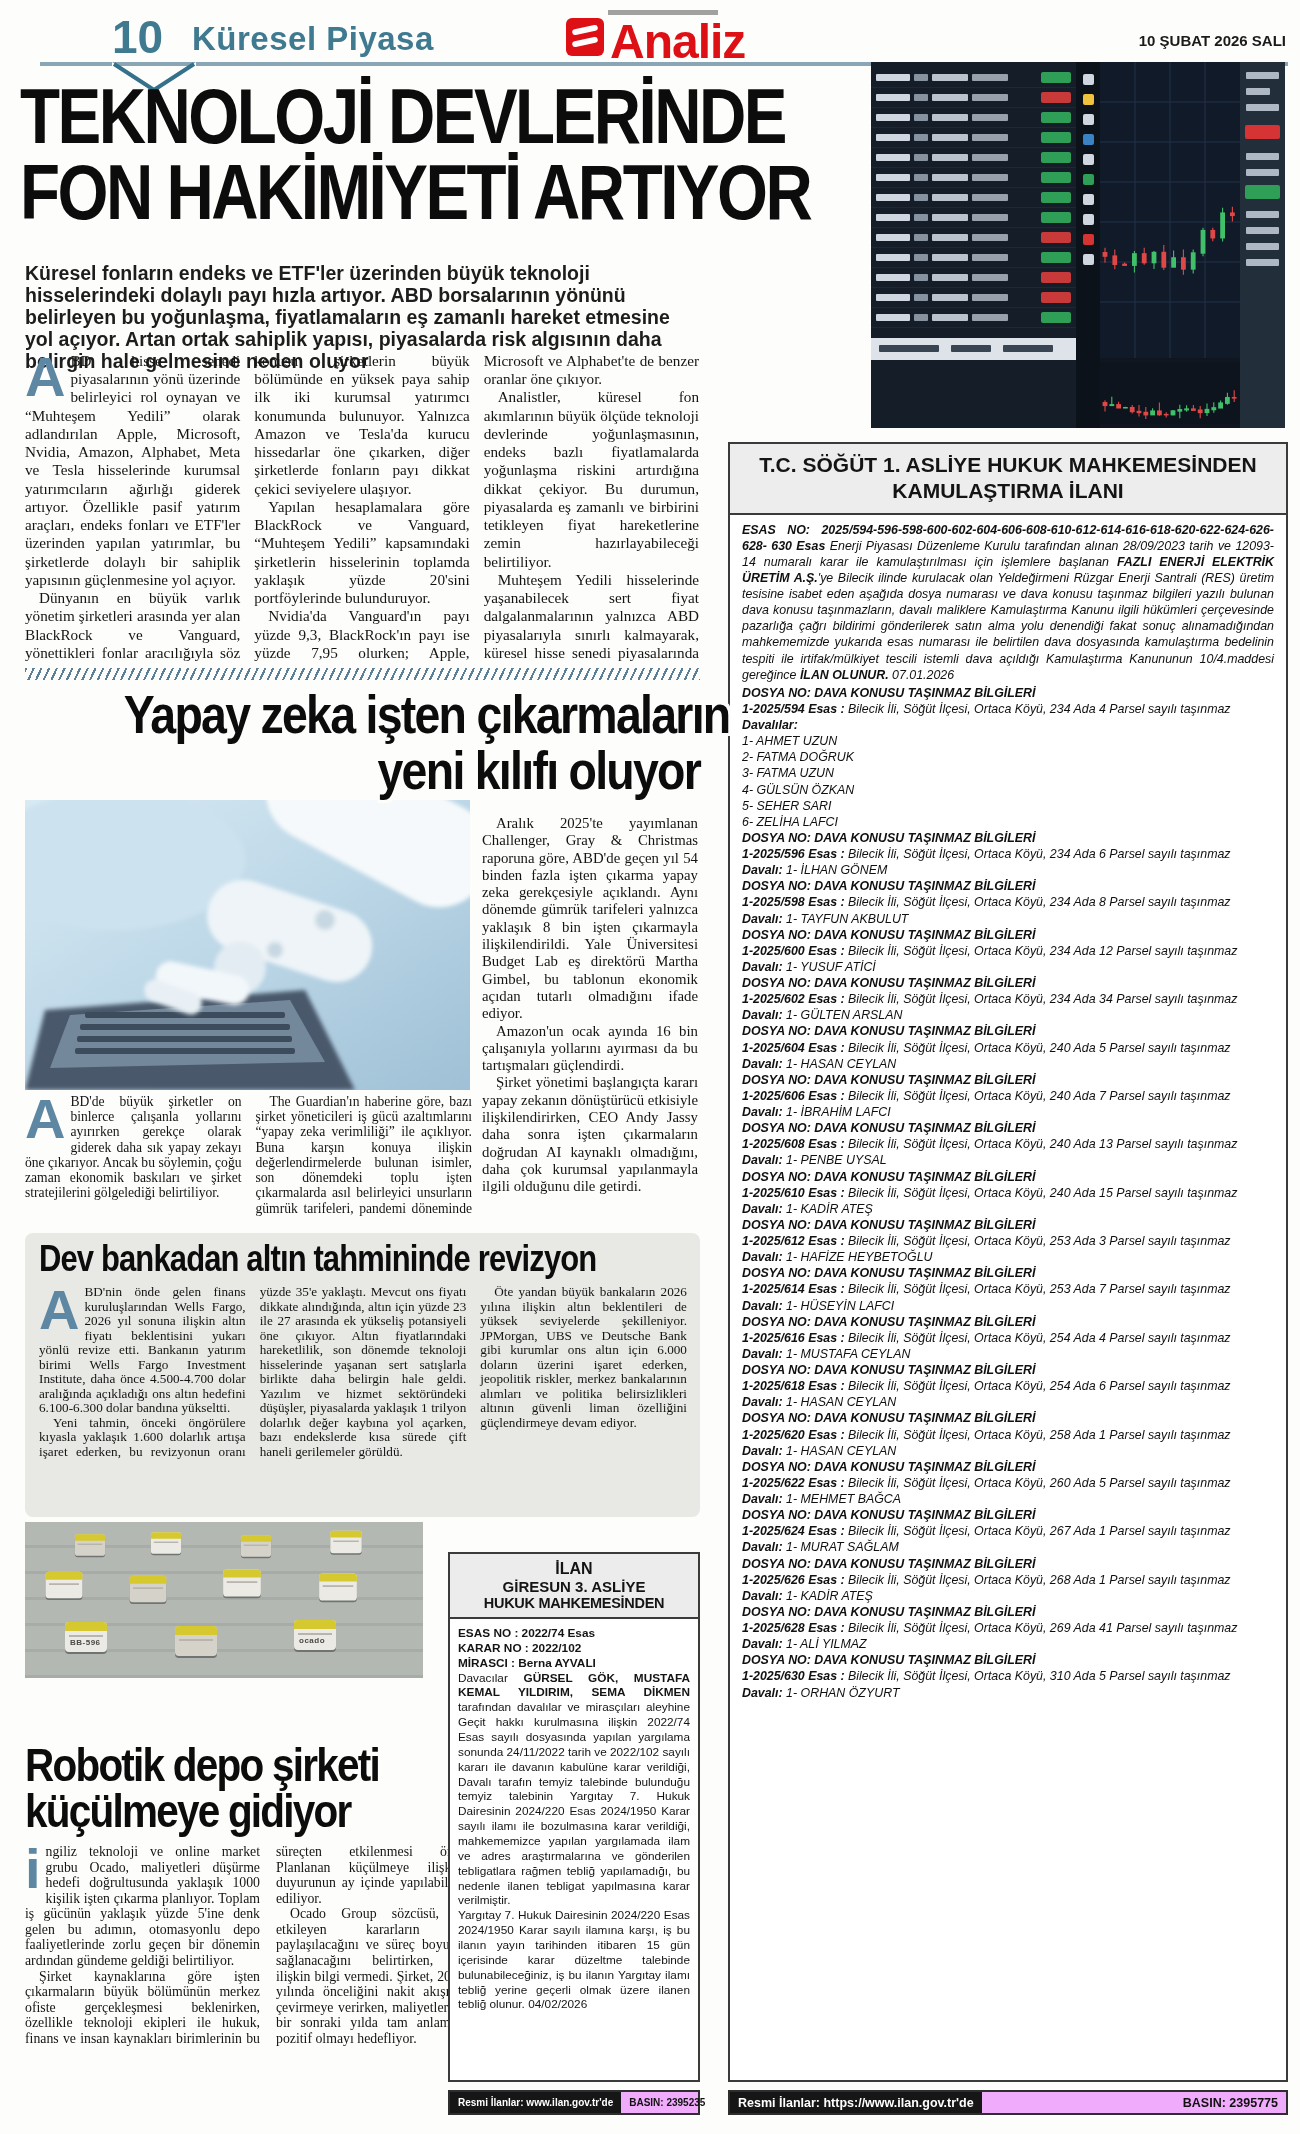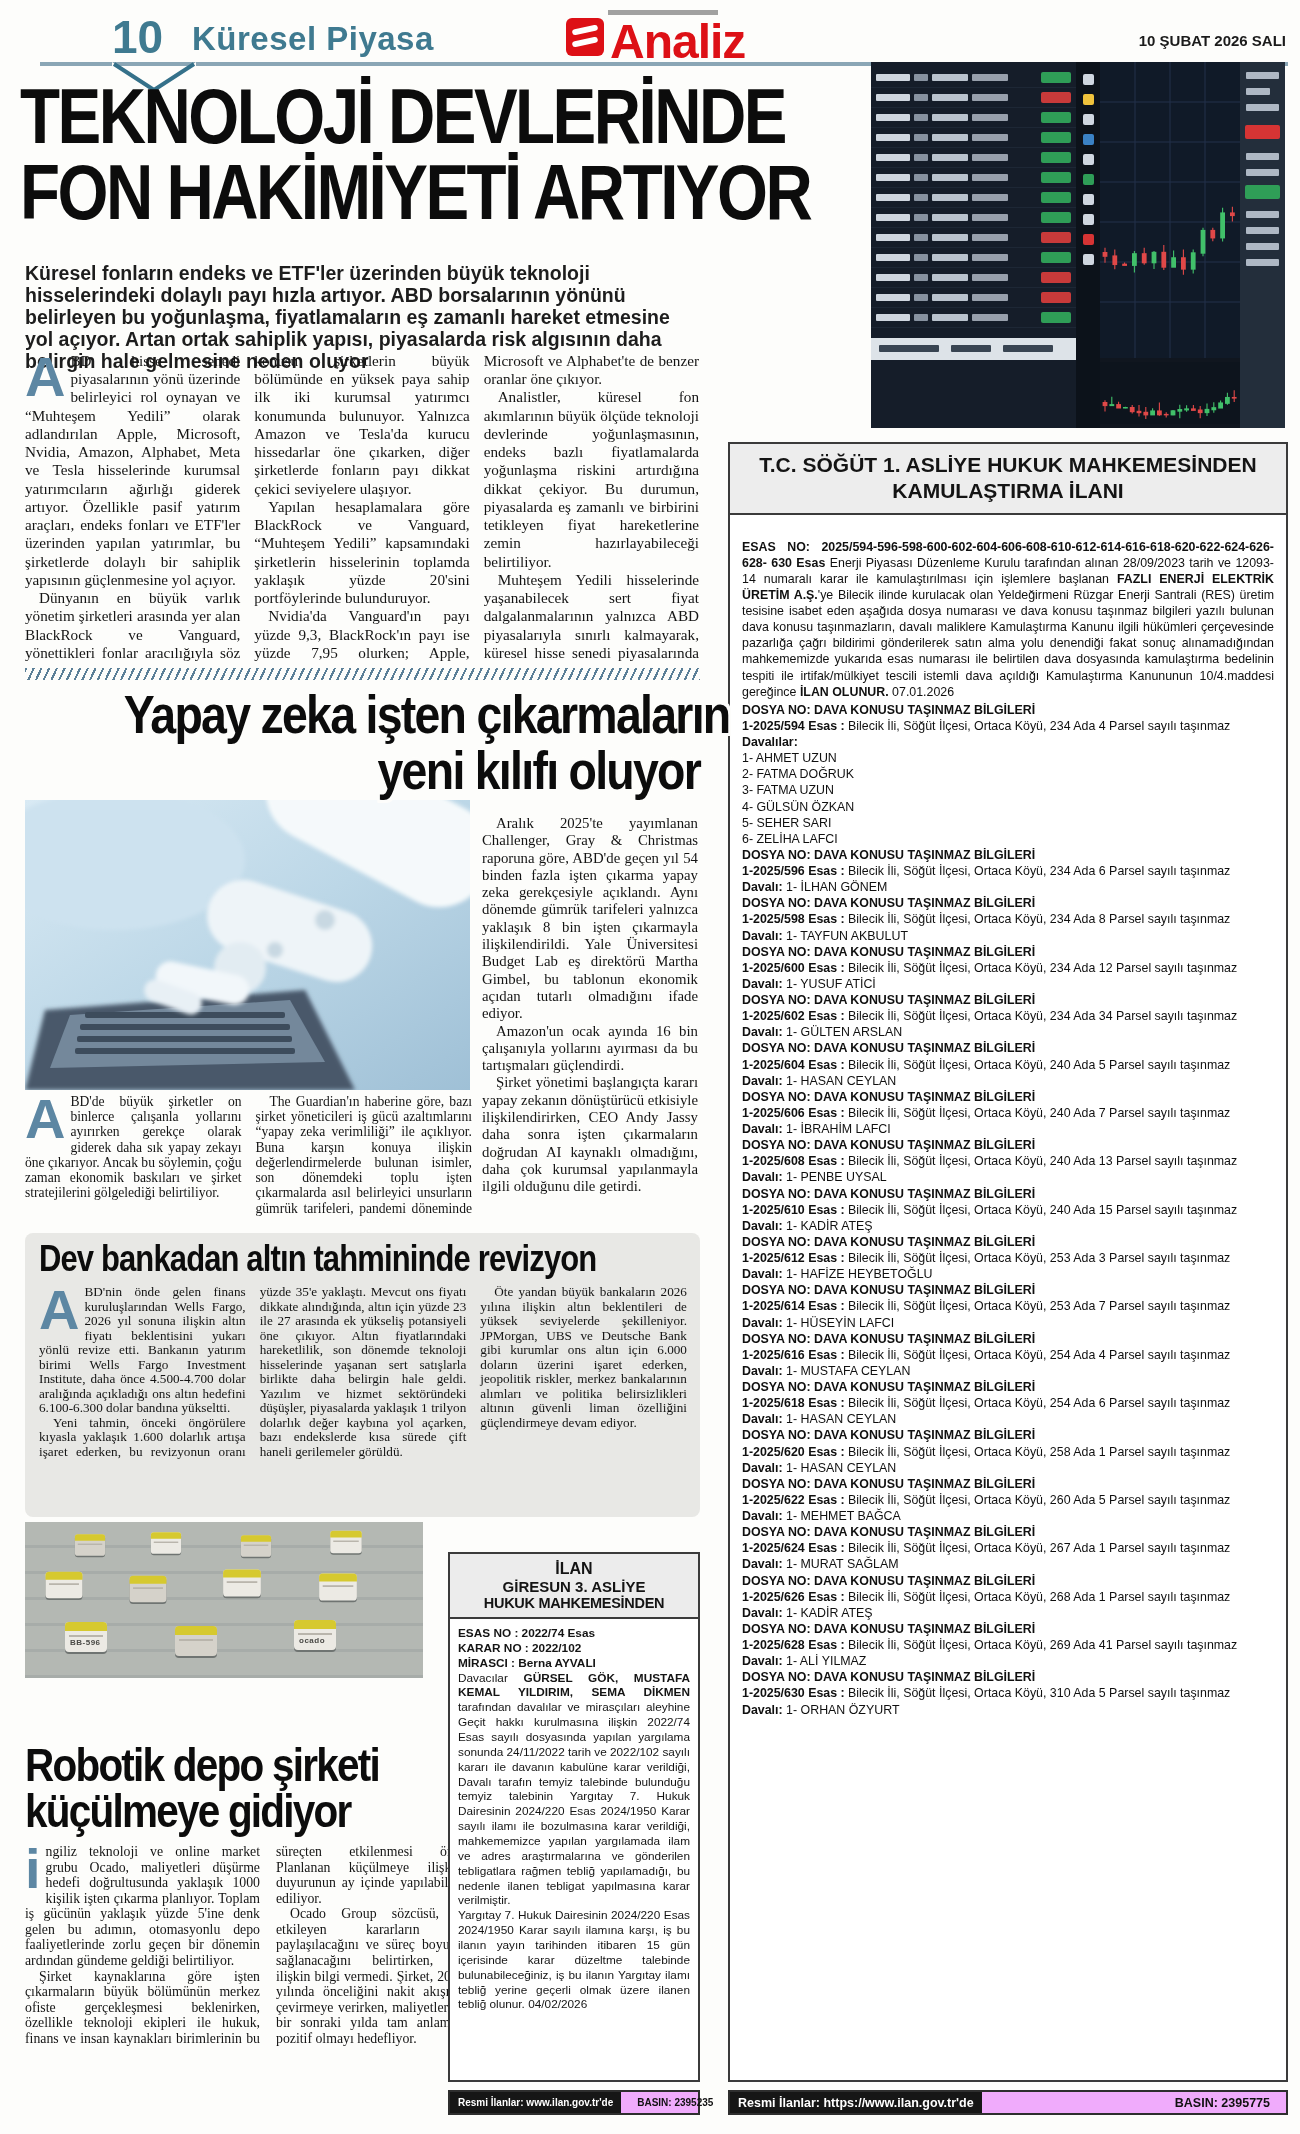--- a/index.html
+++ b/index.html
@@ -44,21 +44,21 @@
   .chart{position:absolute;left:229px;top:0;width:140px;height:296px;}
   .cstrip{position:absolute;left:229px;top:300px;width:140px;height:62px;}
   .spanel{position:absolute;right:0;top:0;width:45px;height:366px;background:#232e3b;padding-top:10px;box-sizing:border-box;}
   .spanel i{display:block;height:7px;background:#aeb8c4;border-radius:1px;margin:0 6px 9px;}
   .chipR{display:block;height:14px;background:#d63434;border-radius:2px;margin:14px 5px;}
   .chipG{display:block;height:14px;background:#2f9e57;border-radius:2px;margin:0 5px;}
   
   .kamu{left:728px;top:442px;width:560px;height:1640px;border:2px solid #3b3b3b;background:#fff;box-sizing:border-box;}
   .kamu-title{background:#ededed;border-bottom:2px solid #3b3b3b;text-align:center;font-weight:700;
               font-size:21px;line-height:1.25;padding:8px 6px;}
-  .kamu-body{padding:24px 12px;font-size:12.4px;line-height:1.3;text-align:justify;color:#101010;}
+  .kamu-body{padding:7px 12px;font-size:12.4px;line-height:1.3;text-align:justify;color:#101010;font-style:italic;}
   .kamu-body p{margin:0 0 2px;}
   .e-dosya,.e-davali b,.e-esas b{font-weight:700;}
   .e-dosya{font-weight:700;}
   
   .hatch{left:25px;top:668px;width:675px;height:12px;
          background:repeating-linear-gradient(115deg,#5b7f97 0 2px,transparent 2px 7px);}
   .art2-hl{left:25px;top:686px;width:675px;text-align:right;font-weight:800;color:#0c0c0c;z-index:5;}
   .art2-hl .hl{display:inline-block;font-size:54px;letter-spacing:-2px;line-height:1.04;transform:scaleX(.86);transform-origin:right;white-space:nowrap;
       text-shadow:-3px -3px 0 #fdfdfb,3px -3px 0 #fdfdfb,-3px 3px 0 #fdfdfb,3px 3px 0 #fdfdfb,0 3px 0 #fdfdfb,0 -3px 0 #fdfdfb;}
   .photo-robot{left:25px;top:800px;width:445px;height:290px;overflow:hidden;}
@@ -97,21 +97,21 @@
   
   .gir{left:448px;top:1552px;width:252px;height:530px;border:2px solid #3b3b3b;background:#fff;box-sizing:border-box;}
   .gir-title{background:#ececec;border-bottom:2px solid #3b3b3b;text-align:center;font-weight:700;padding:6px 2px;}
   .gir-t1{font-size:16px;} .gir-t2{font-size:15px;} .gir-t3{font-size:14.5px;letter-spacing:-.3px;}
   .gir-body{padding:7px 8px;font-size:11.8px;line-height:1.26;text-align:justify;}
   .gir-body .lab{font-weight:700;margin:0;}
   .gir-body p{margin:0;}
   
   .foot{height:25px;border:2px solid #2e2e2e;display:flex;align-items:stretch;box-sizing:border-box;background:#f0abfc;font-weight:700;}
   .foot .dark{background:#161616;color:#fff;display:flex;align-items:center;padding:0 8px;white-space:nowrap;}
-  .foot .lite{display:flex;align-items:center;padding:0 16px;margin-left:auto;white-space:nowrap;color:#111;}
+  .foot .lite{display:flex;align-items:center;padding:0 8px;margin-left:auto;white-space:nowrap;color:#111;}
   .foot-l{left:448px;top:2090px;width:252px;font-size:10px;}
   .foot-r{left:728px;top:2090px;width:560px;font-size:12.5px;}
 </style>
 </head>
 <body>
 
 <div class="page">
 
   <div class="abs hdr-num">10</div>
   <div class="abs hdr-section">Küresel Piyasa</div>

